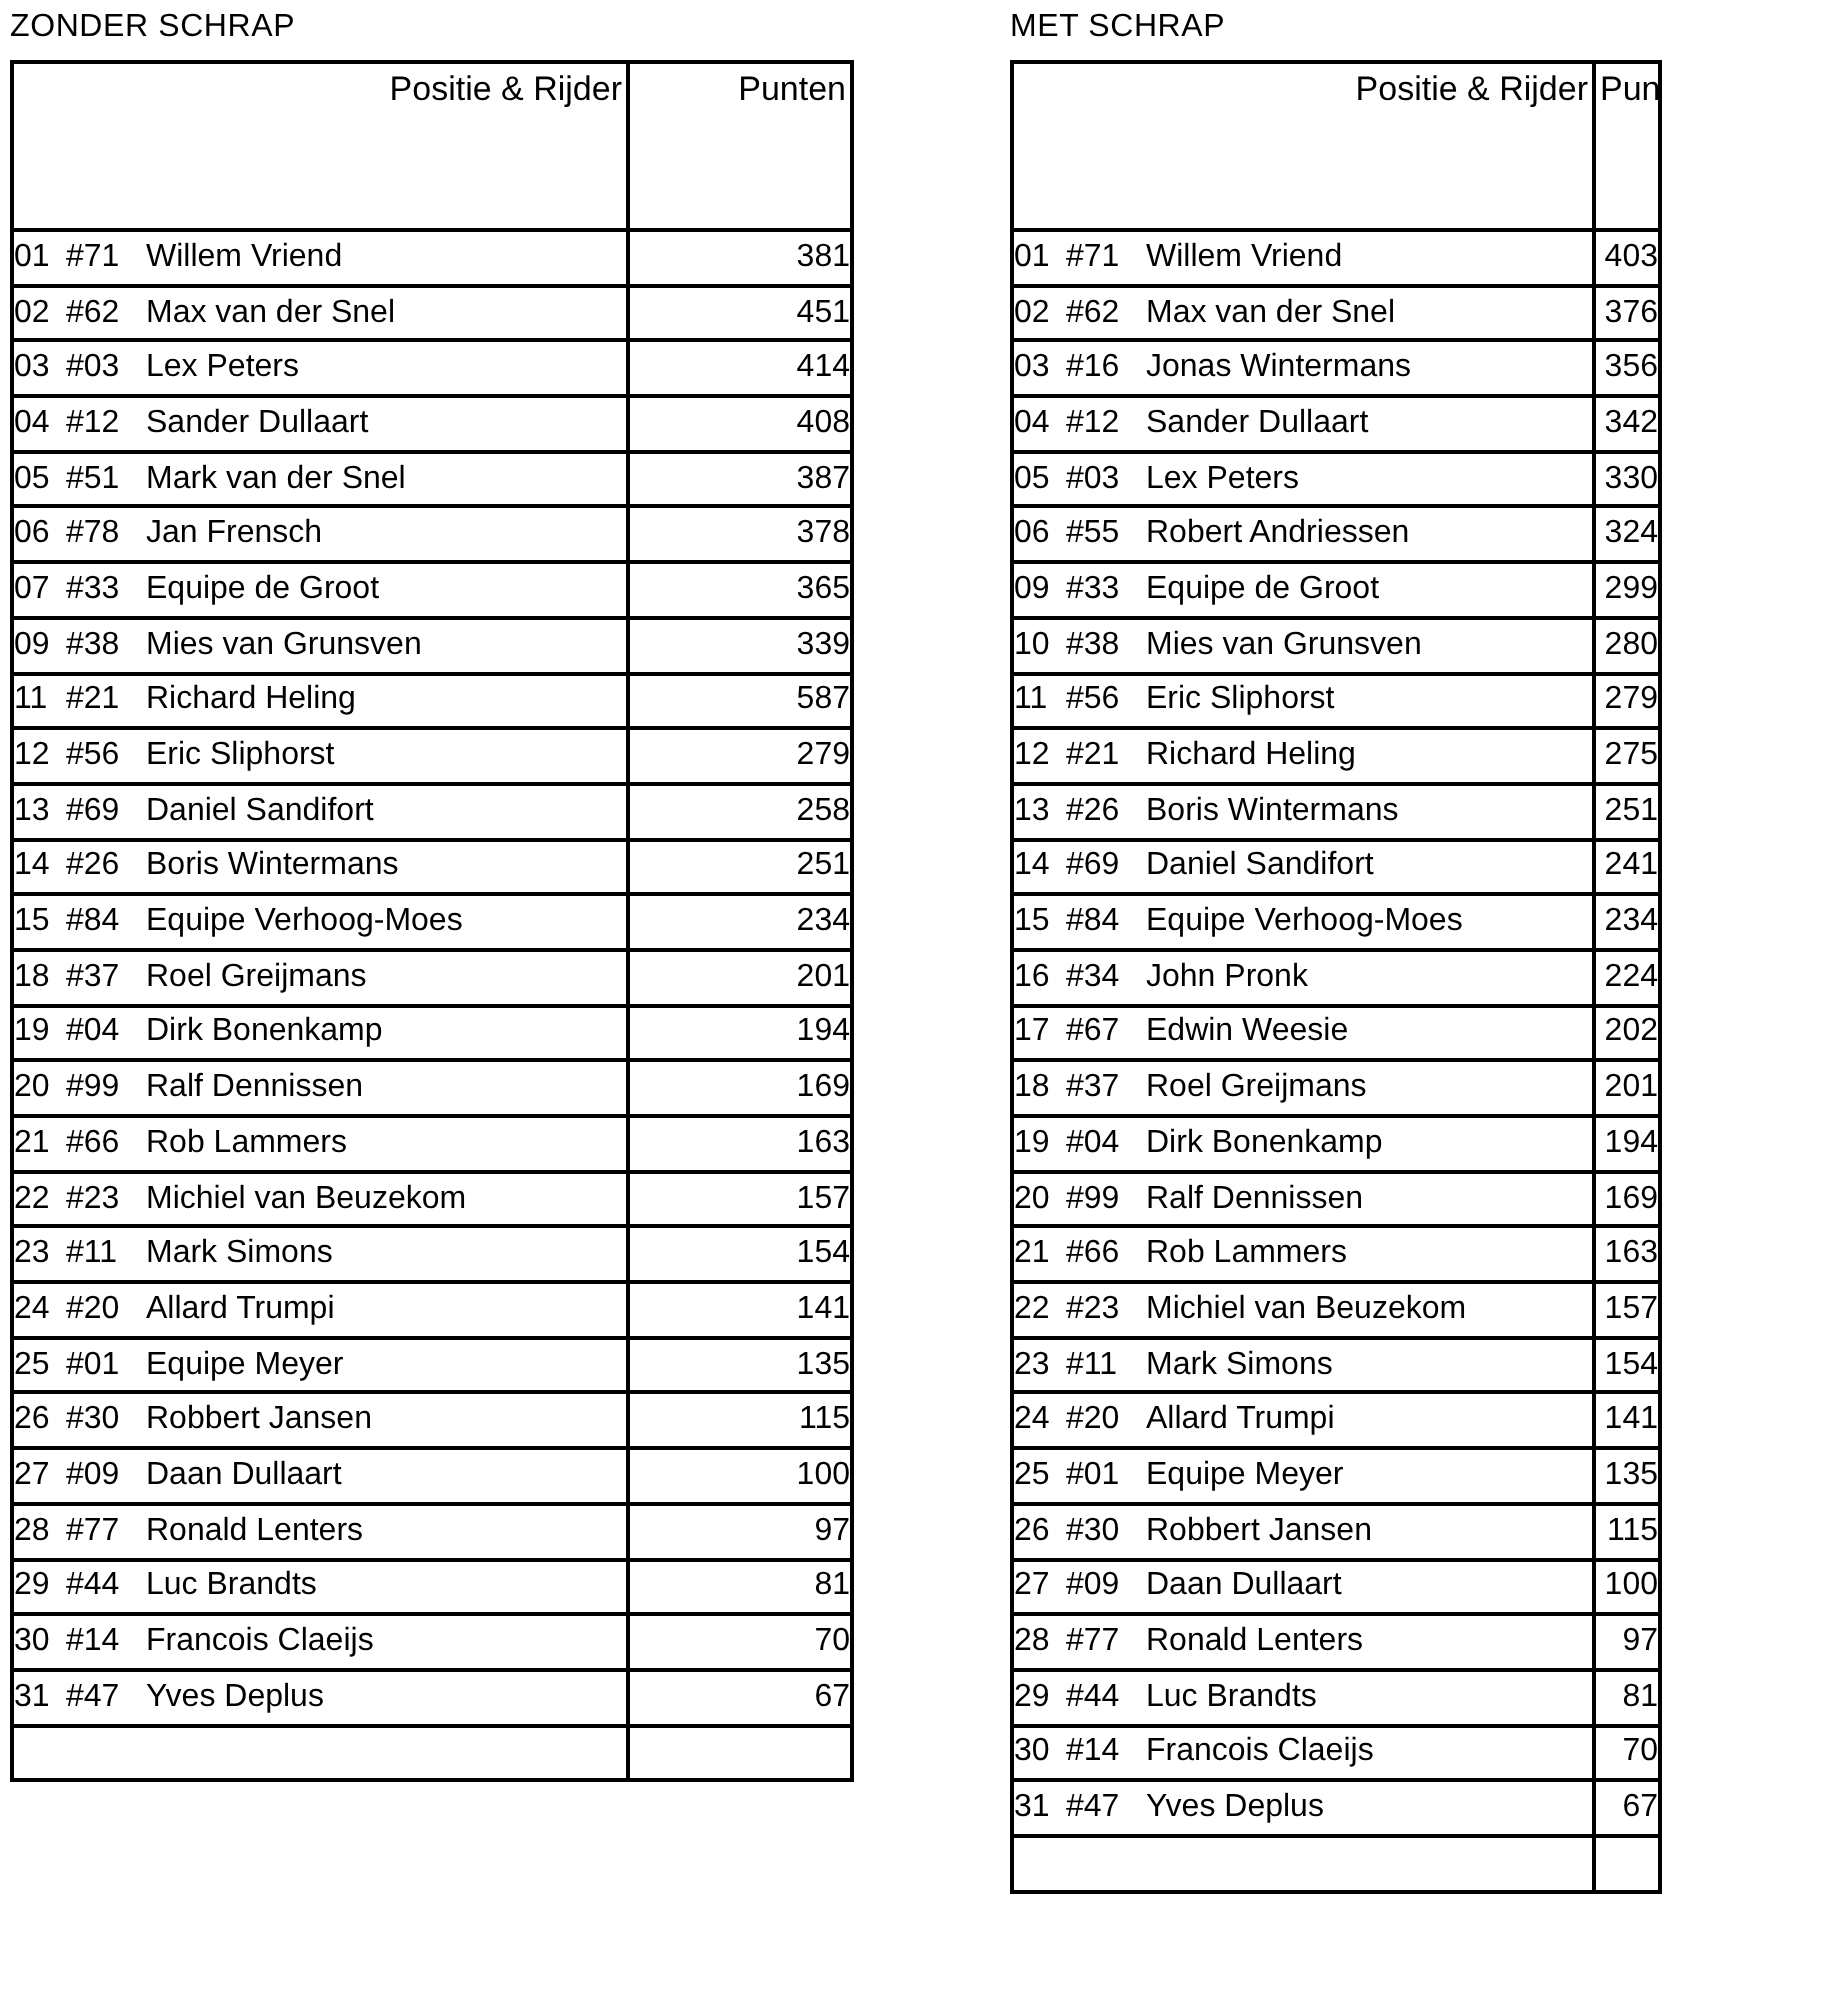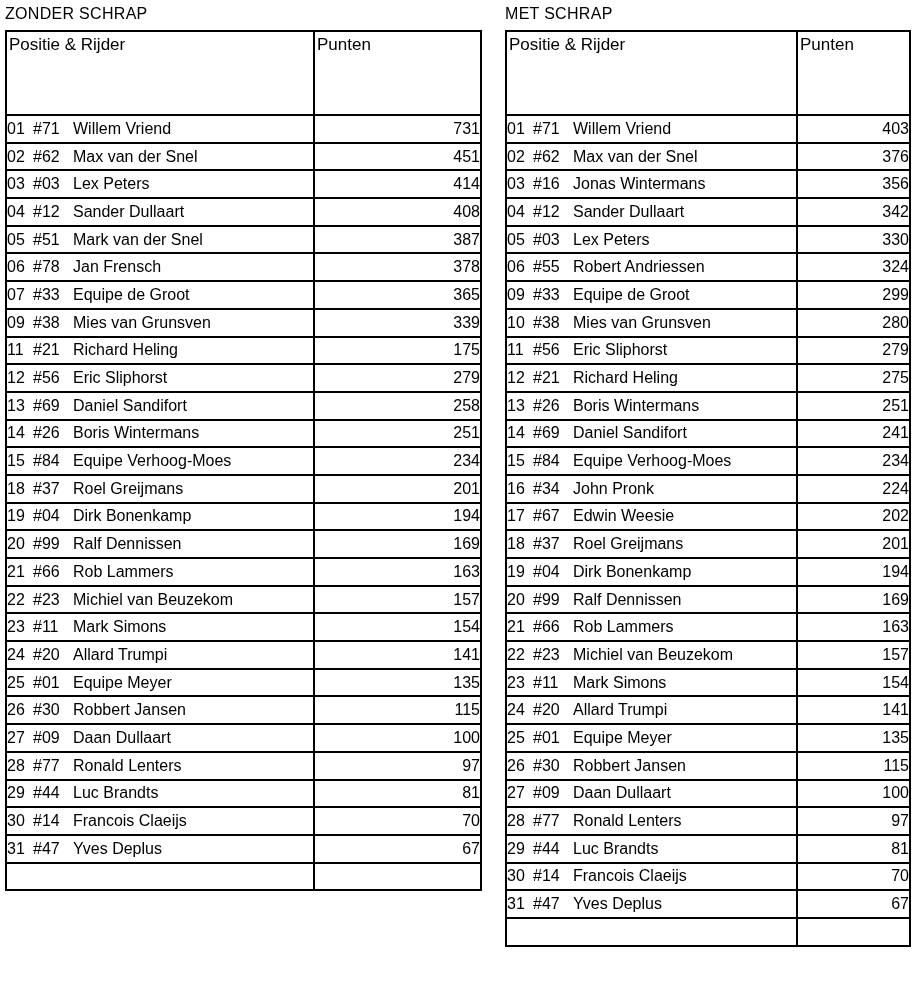--- a/index.html
+++ b/index.html
@@ -13,22 +13,22 @@
     height: 1004px;
     background: #ffffff;
     font-family: "Liberation Sans", sans-serif;
     color: #000000;
     overflow: hidden;
   }
   .standings {
     position: absolute;
     top: 3px;
   }
-  .standings.left  { left: 5px;   width: 477px; }
-  .standings.right { left: 505px; width: 406px; }
+  .standings.left  { left: 5px;   width: 422px; }
+  .standings.right { left: 505px; width: 326px; }
   .table-title {
     font-size: 16px;
     line-height: 21px;
     margin: 0 0 6px 0;
     letter-spacing: 0.3px;
     white-space: nowrap;
   }
   table.standings-table {
     border-collapse: separate;
     border-spacing: 0;
@@ -39,21 +39,21 @@
   .standings-table th,
   .standings-table td {
     border: 1px solid #000;
     overflow: hidden;
     white-space: nowrap;
     box-sizing: content-box;
   }
   .standings-table th {
     font-weight: normal;
     vertical-align: top;
-    text-align: left;
+    text-align: right;
     height: 79px;
     padding: 3px 2px 0 2px;
     font-size: 17px;
   }
   .standings-table td {
     height: 25.7px;
     font-size: 16px;
     padding: 0;
     vertical-align: middle;
   }
@@ -78,21 +78,21 @@
         </colgroup>
       <thead>
         <tr>
           <th class="rider-head">Positie &amp; Rijder</th>
           <th class="pts-head">Punten</th>
         </tr>
       </thead>
       <tbody>
           <tr>
     <td class="rider-cell"><span class="pos">01</span><span class="num">#71</span><span class="name">Willem Vriend</span></td>
-    <td class="pts-cell">731</td>
+    <td class="pts-cell">381</td>
   </tr>
           <tr>
     <td class="rider-cell"><span class="pos">02</span><span class="num">#62</span><span class="name">Max van der Snel</span></td>
     <td class="pts-cell">451</td>
   </tr>
           <tr>
     <td class="rider-cell"><span class="pos">03</span><span class="num">#03</span><span class="name">Lex Peters</span></td>
     <td class="pts-cell">414</td>
   </tr>
           <tr>
@@ -110,21 +110,21 @@
           <tr>
     <td class="rider-cell"><span class="pos">07</span><span class="num">#33</span><span class="name">Equipe de Groot</span></td>
     <td class="pts-cell">365</td>
   </tr>
           <tr>
     <td class="rider-cell"><span class="pos">09</span><span class="num">#38</span><span class="name">Mies van Grunsven</span></td>
     <td class="pts-cell">339</td>
   </tr>
           <tr>
     <td class="rider-cell"><span class="pos">11</span><span class="num">#21</span><span class="name">Richard Heling</span></td>
-    <td class="pts-cell">175</td>
+    <td class="pts-cell">587</td>
   </tr>
           <tr>
     <td class="rider-cell"><span class="pos">12</span><span class="num">#56</span><span class="name">Eric Sliphorst</span></td>
     <td class="pts-cell">279</td>
   </tr>
           <tr>
     <td class="rider-cell"><span class="pos">13</span><span class="num">#69</span><span class="name">Daniel Sandifort</span></td>
     <td class="pts-cell">258</td>
   </tr>
           <tr>

